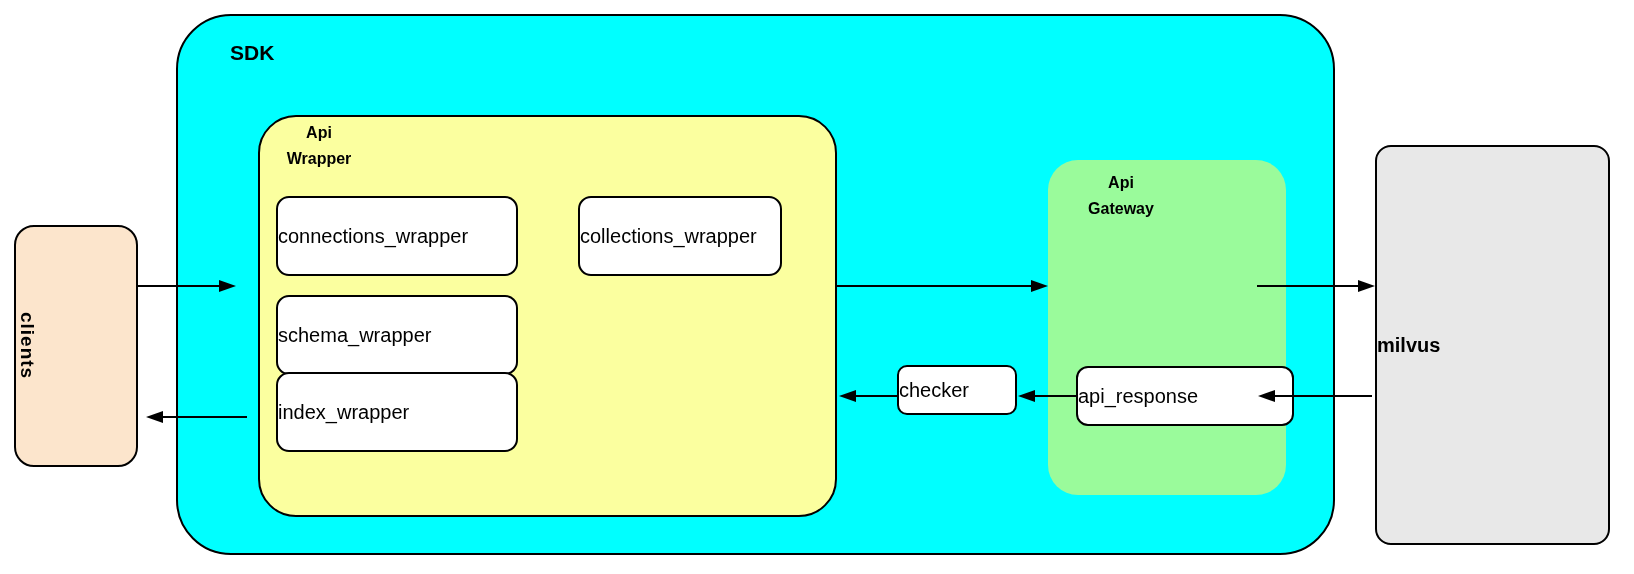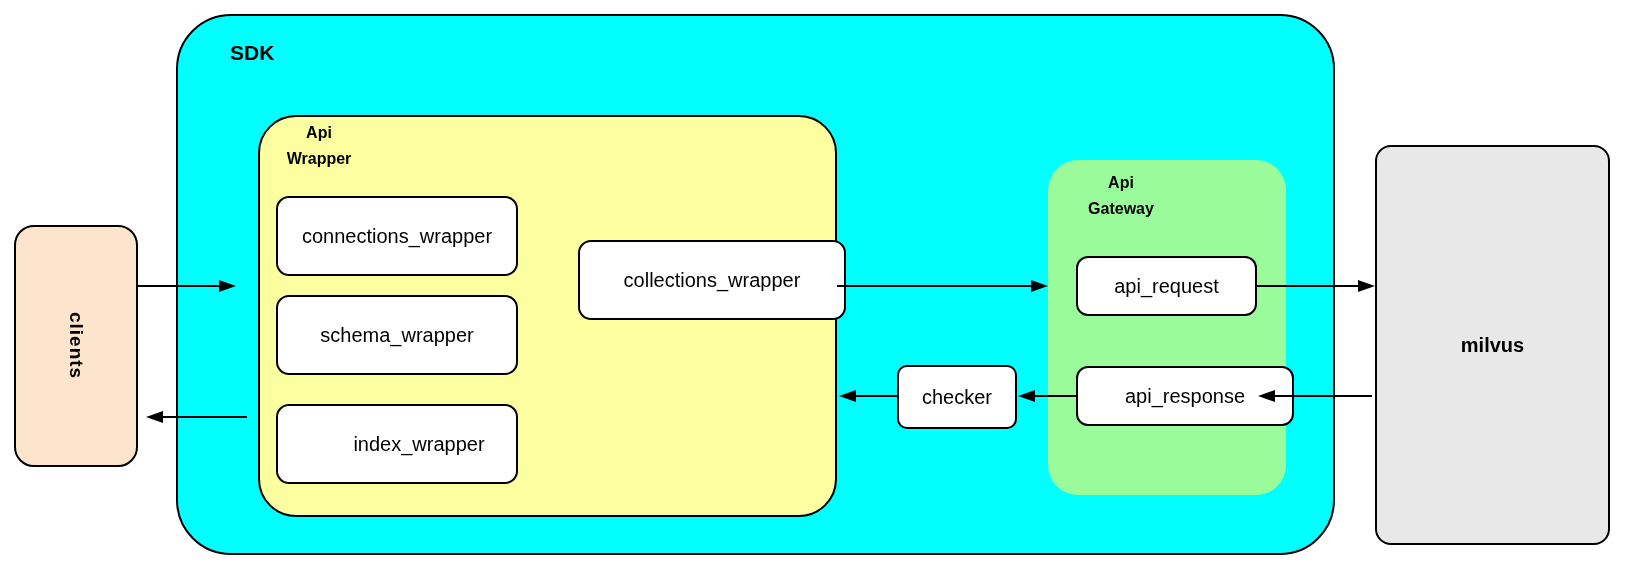--- a/index.html
+++ b/index.html
@@ -11,21 +11,21 @@
     font-family: "Liberation Sans", "DejaVu Sans", sans-serif;
     color: #000000;
     overflow: hidden;
   }
   .node {
     position: absolute;
     box-sizing: border-box;
     border: 2px solid var(--stroke);
     display: flex;
     align-items: center;
-    justify-content: center;
+    justify-content: flex-start;
     text-align: center;
   }
   .container-label {
     position: absolute;
     font-weight: bold;
     font-size: 16px;
     line-height: 26px;
     white-space: pre-line;
     text-align: center;
   }
@@ -62,27 +62,27 @@
     box-sizing: border-box;
   }
   .api-wrapper-label { left: 260px; top: 120px; width: 118px; }
   
   .wbox {
     background: var(--white);
     border-radius: 13px;
     font-size: 20px;
   }
   .col1 { left: 276px; width: 242px; }
-  .col2 { left: 578px; width: 268px; margin-top: 44px; }
+  .col2 { left: 578px; width: 204px; }
   .row1 { top: 196px; height: 80px; }
   .row2 { top: 295px; height: 80px; }
-  .row3 { top: 404px; height: 80px; padding-left: 44px; }
+  .row3 { top: 372px; height: 80px; }
   
   .checker {
-    left: 897px; top: 365px; width: 120px; height: 64px;
+    left: 897px; top: 365px; width: 120px; height: 50px;
     background: var(--white);
     border-radius: 10px;
     font-size: 20px;
   }
   
   .api-gateway {
     position: absolute;
     left: 1048px; top: 160px; width: 238px; height: 335px;
     background: var(--green);
     border: none;
@@ -137,23 +137,20 @@
   </div>
 
   <div class="node checker">
     <span>checker</span>
   </div>
 
   <div class="api-gateway"></div>
   <div class="container-label api-gateway-label">Api
 Gateway</div>
 
-  <div class="node gw-box api-request">
-    <span>api_request</span>
-  </div>
   <div class="node gw-box api-response">
     <span>api_response</span>
   </div>
 
   <div class="node milvus">
     <span>milvus</span>
   </div>
 
   <div class="node clients">
     <span class="vlabel">clients</span>

